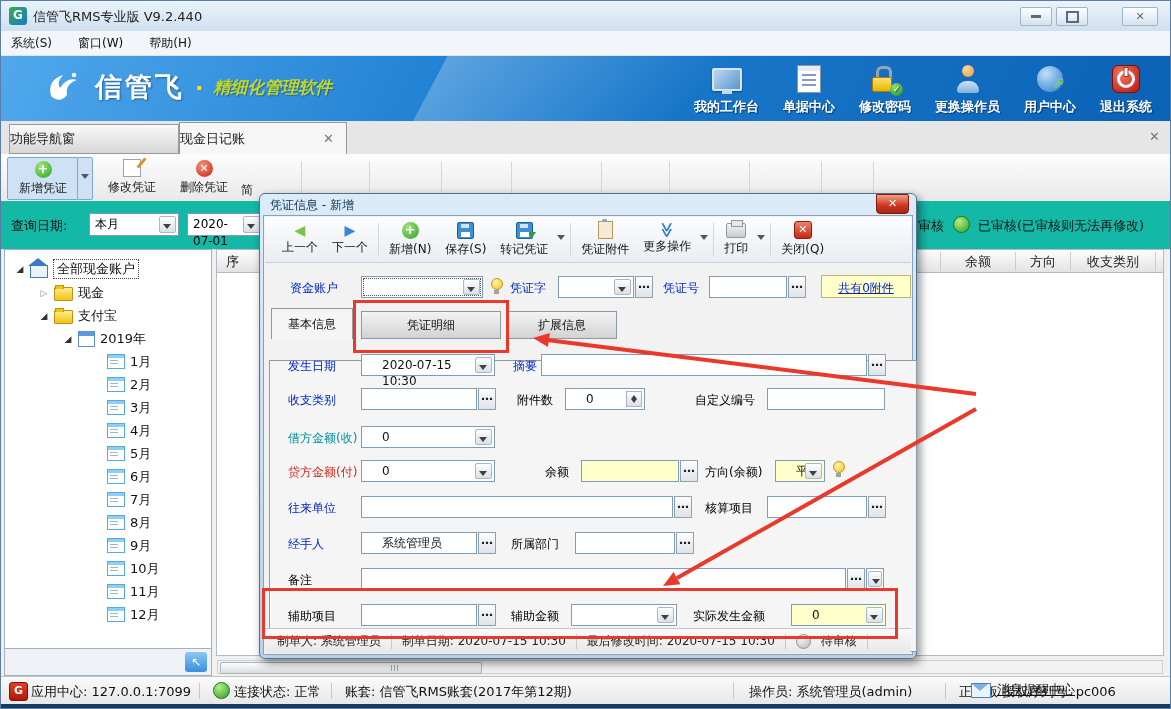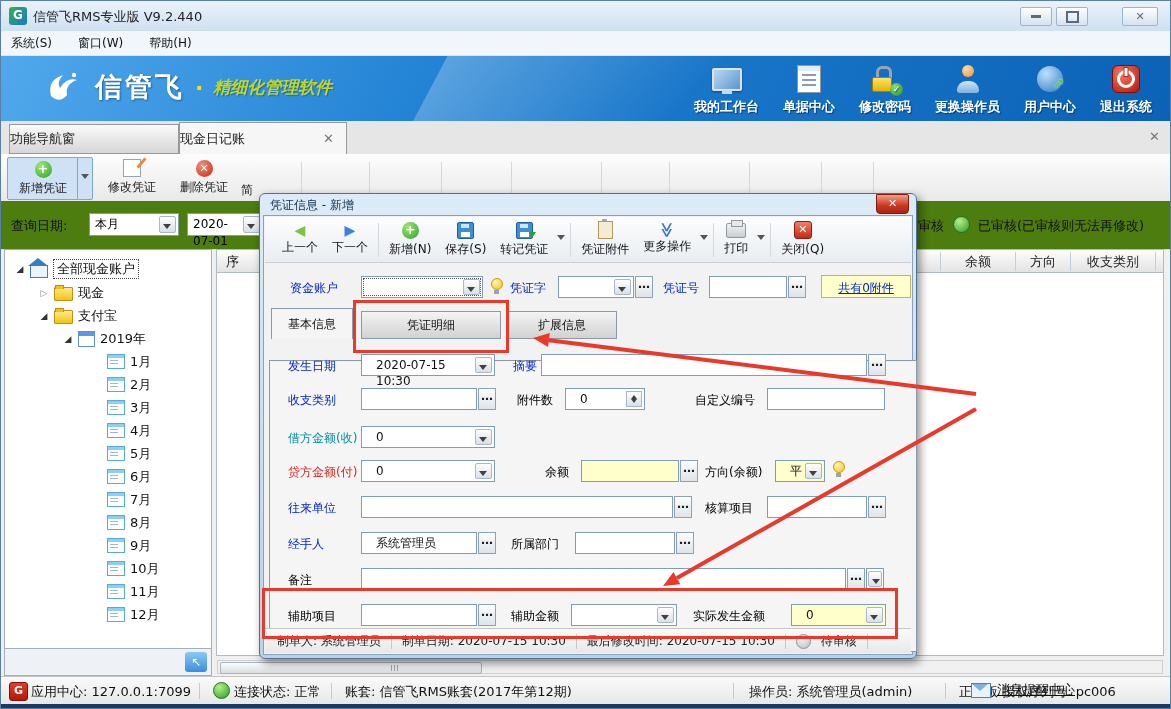--- a/index.html
+++ b/index.html
@@ -69,21 +69,21 @@
   .ic-chev{color:#2f74d0;font-weight:bold;font-size:15px;line-height:14px;width:auto;height:auto;transform:rotate(90deg)}
   .ic-book{width:14px;height:17px;background:linear-gradient(90deg,#d8a410 3px,#f8d860 3px);border:1px solid #a88408;border-radius:1px}
   .ic-docarr{background:#fff;border:1px solid #98a4b4;width:14px;height:16px}
   .ic-docarr i{position:absolute;right:-4px;bottom:-3px;width:0;height:0;border:5px solid transparent;border-left:8px solid #3aa03a}
   .ic-printer{width:18px;height:13px;background:linear-gradient(#f4f4f4,#c8ccd0);border:1px solid #9098a0;border-radius:2px;position:relative}
   .ic-printer i{position:absolute;left:4px;top:-4px;width:10px;height:5px;background:#e8e8e8;border:1px solid #9098a0}
   .ic-redx{width:16px;height:16px;border-radius:3px;background:linear-gradient(#f08068,#c82814);border:1px solid #8e1c10;color:#fff;font-weight:bold;font-size:11px;line-height:15px;text-align:center}
   .drop-arr{position:absolute;width:0;height:0;border:4px solid transparent;border-top:5px solid #555}
 
   
-  #queryrow{left:0;top:200px;width:100%;height:48px;background:#4d7c0f;border-bottom:1px solid #dadada}
+  #queryrow{left:0;top:200px;width:100%;height:48px;background:#14b8a6;border-bottom:1px solid #dadada}
   .combo{position:absolute;box-sizing:border-box;height:23px;background:#fff;border:1px solid #7f9db9;font-size:12px;padding:2px 18px 2px 5px;line-height:17px}
   .combo .ca{position:absolute;top:2px;right:2px;bottom:2px;width:15px;background:linear-gradient(#fefefe,#d9e0e8);border:1px solid #a8b8c8;border-radius:2px}
   .combo .ca b{position:absolute;left:3px;top:7px;width:0;height:0;border:4px solid transparent;border-top:5px solid #404040}
   .ball{width:15px;height:15px;border-radius:50%}
   .ball.green{background:radial-gradient(circle at 35% 28%,#b6f084,#2d9a2d);border:1px solid #1c751c}
   .ball.gray{background:radial-gradient(circle at 35% 28%,#f4f4f4,#b8bcc0);border:1px solid #909498}
 
   
   #sidebar{left:3px;top:248px;width:208px;height:400px;background:#fff;border:1px solid #a2b0bd;box-sizing:border-box;overflow:hidden}
   .trow{position:absolute;height:21px;display:flex;align-items:center;gap:5px;font-size:13px;color:#111}
@@ -125,21 +125,21 @@
   .i-floppy{width:15px;height:15px;background:#3f8fd6;border:1px solid #1c5ea0;border-radius:2px;position:relative}
   .i-floppy::before{content:"";position:absolute;left:3px;top:1px;width:8px;height:4px;background:#cfe4f8}
   .i-floppy::after{content:"";position:absolute;left:3px;bottom:1px;width:9px;height:5px;background:#fff}
   .i-floppy .garr{position:absolute;right:-4px;bottom:-4px;width:0;height:0;border:4px solid transparent;border-top:6px solid #2ba02b}
   .i-clip{width:13px;height:16px;background:#f5ead2;border:1px solid #b09860;position:relative}
   .i-clip::before{content:"";position:absolute;left:3px;top:-3px;width:5px;height:3px;background:#9aa4ae;border-radius:1px}
   .i-morechev{color:#2f74d0;font-weight:bold;font-size:15px;line-height:12px;transform:rotate(90deg)}
 
   
   .flabel{position:absolute;font-size:12px;white-space:nowrap}
-  .inp{position:absolute;box-sizing:border-box;height:22px;background:#fff;border:1px solid #7f9db9;font-size:12px;padding:2px 14px;line-height:16px;color:#111}
+  .inp{position:absolute;box-sizing:border-box;height:22px;background:#fff;border:1px solid #7f9db9;font-size:12px;padding:2px 20px;line-height:16px;color:#111}
   .inp.ylw{background:#ffffcc}
   .inp.focus{outline:1px dotted #555;outline-offset:-3px}
   .ca2{position:absolute;top:2px;right:2px;bottom:2px;width:15px;background:linear-gradient(#fefefe,#d9e0e8);border:1px solid #a8b8c8;border-radius:2px}
   .ca2 b{position:absolute;left:3px;top:7px;width:0;height:0;border:4px solid transparent;border-top:5px solid #404040}
   .dots{position:absolute;box-sizing:border-box;width:18px;height:22px;background:linear-gradient(#fdfdfd,#dfe4e9);border:1px solid #8ea2b6;color:#222;font-size:12px;text-align:center;line-height:14px;font-weight:bold}
   .dots::after{content:"…"}
   .spin{position:absolute;top:2px;right:2px;bottom:2px;width:14px;border:1px solid #a8b8c8;background:linear-gradient(#fefefe,#d9e0e8);display:flex;flex-direction:column;align-items:center;justify-content:space-around}
   .spin b{width:0;height:0;border:3px solid transparent}
   .spin b.up{border-bottom:4px solid #404040}
   .spin b.dn{border-top:4px solid #404040}

